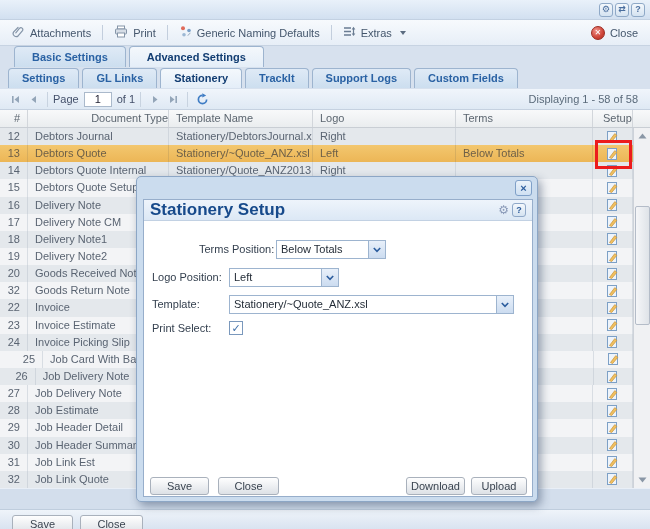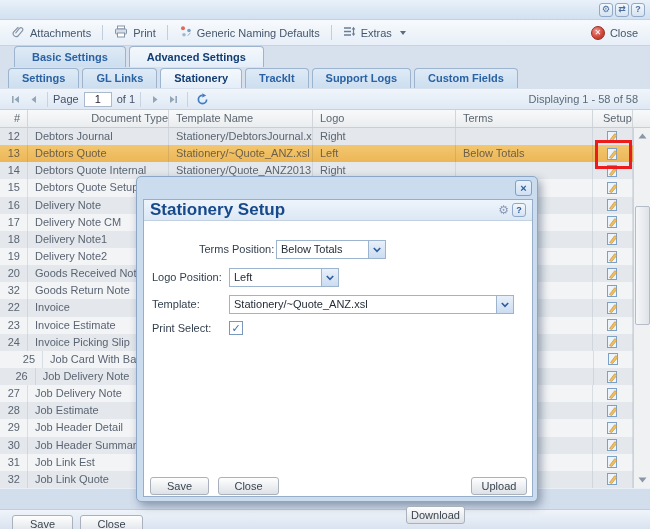--- a/index.html
+++ b/index.html
@@ -559,18 +559,18 @@
         </div>
       </div>
 
       <div class="frow" style="top:119px;">
         <span class="flabel">Print Select:</span>
         <span class="checkbox">✓</span>
       </div>
 
       <button class="btn dlgbtn" style="left:6px; width:59px;">Save</button>
       <button class="btn dlgbtn" style="left:74px; width:61px;">Close</button>
-      <button class="btn dlgbtn" style="left:262px; width:59px;margin-top:29px;">Download</button>
+      <button class="btn dlgbtn" style="left:262px; width:59px;">Download</button>
       <button class="btn dlgbtn" style="left:327px; width:56px;">Upload</button>
     </div>
   </div>
 
 </div>
 
 </body></html>

